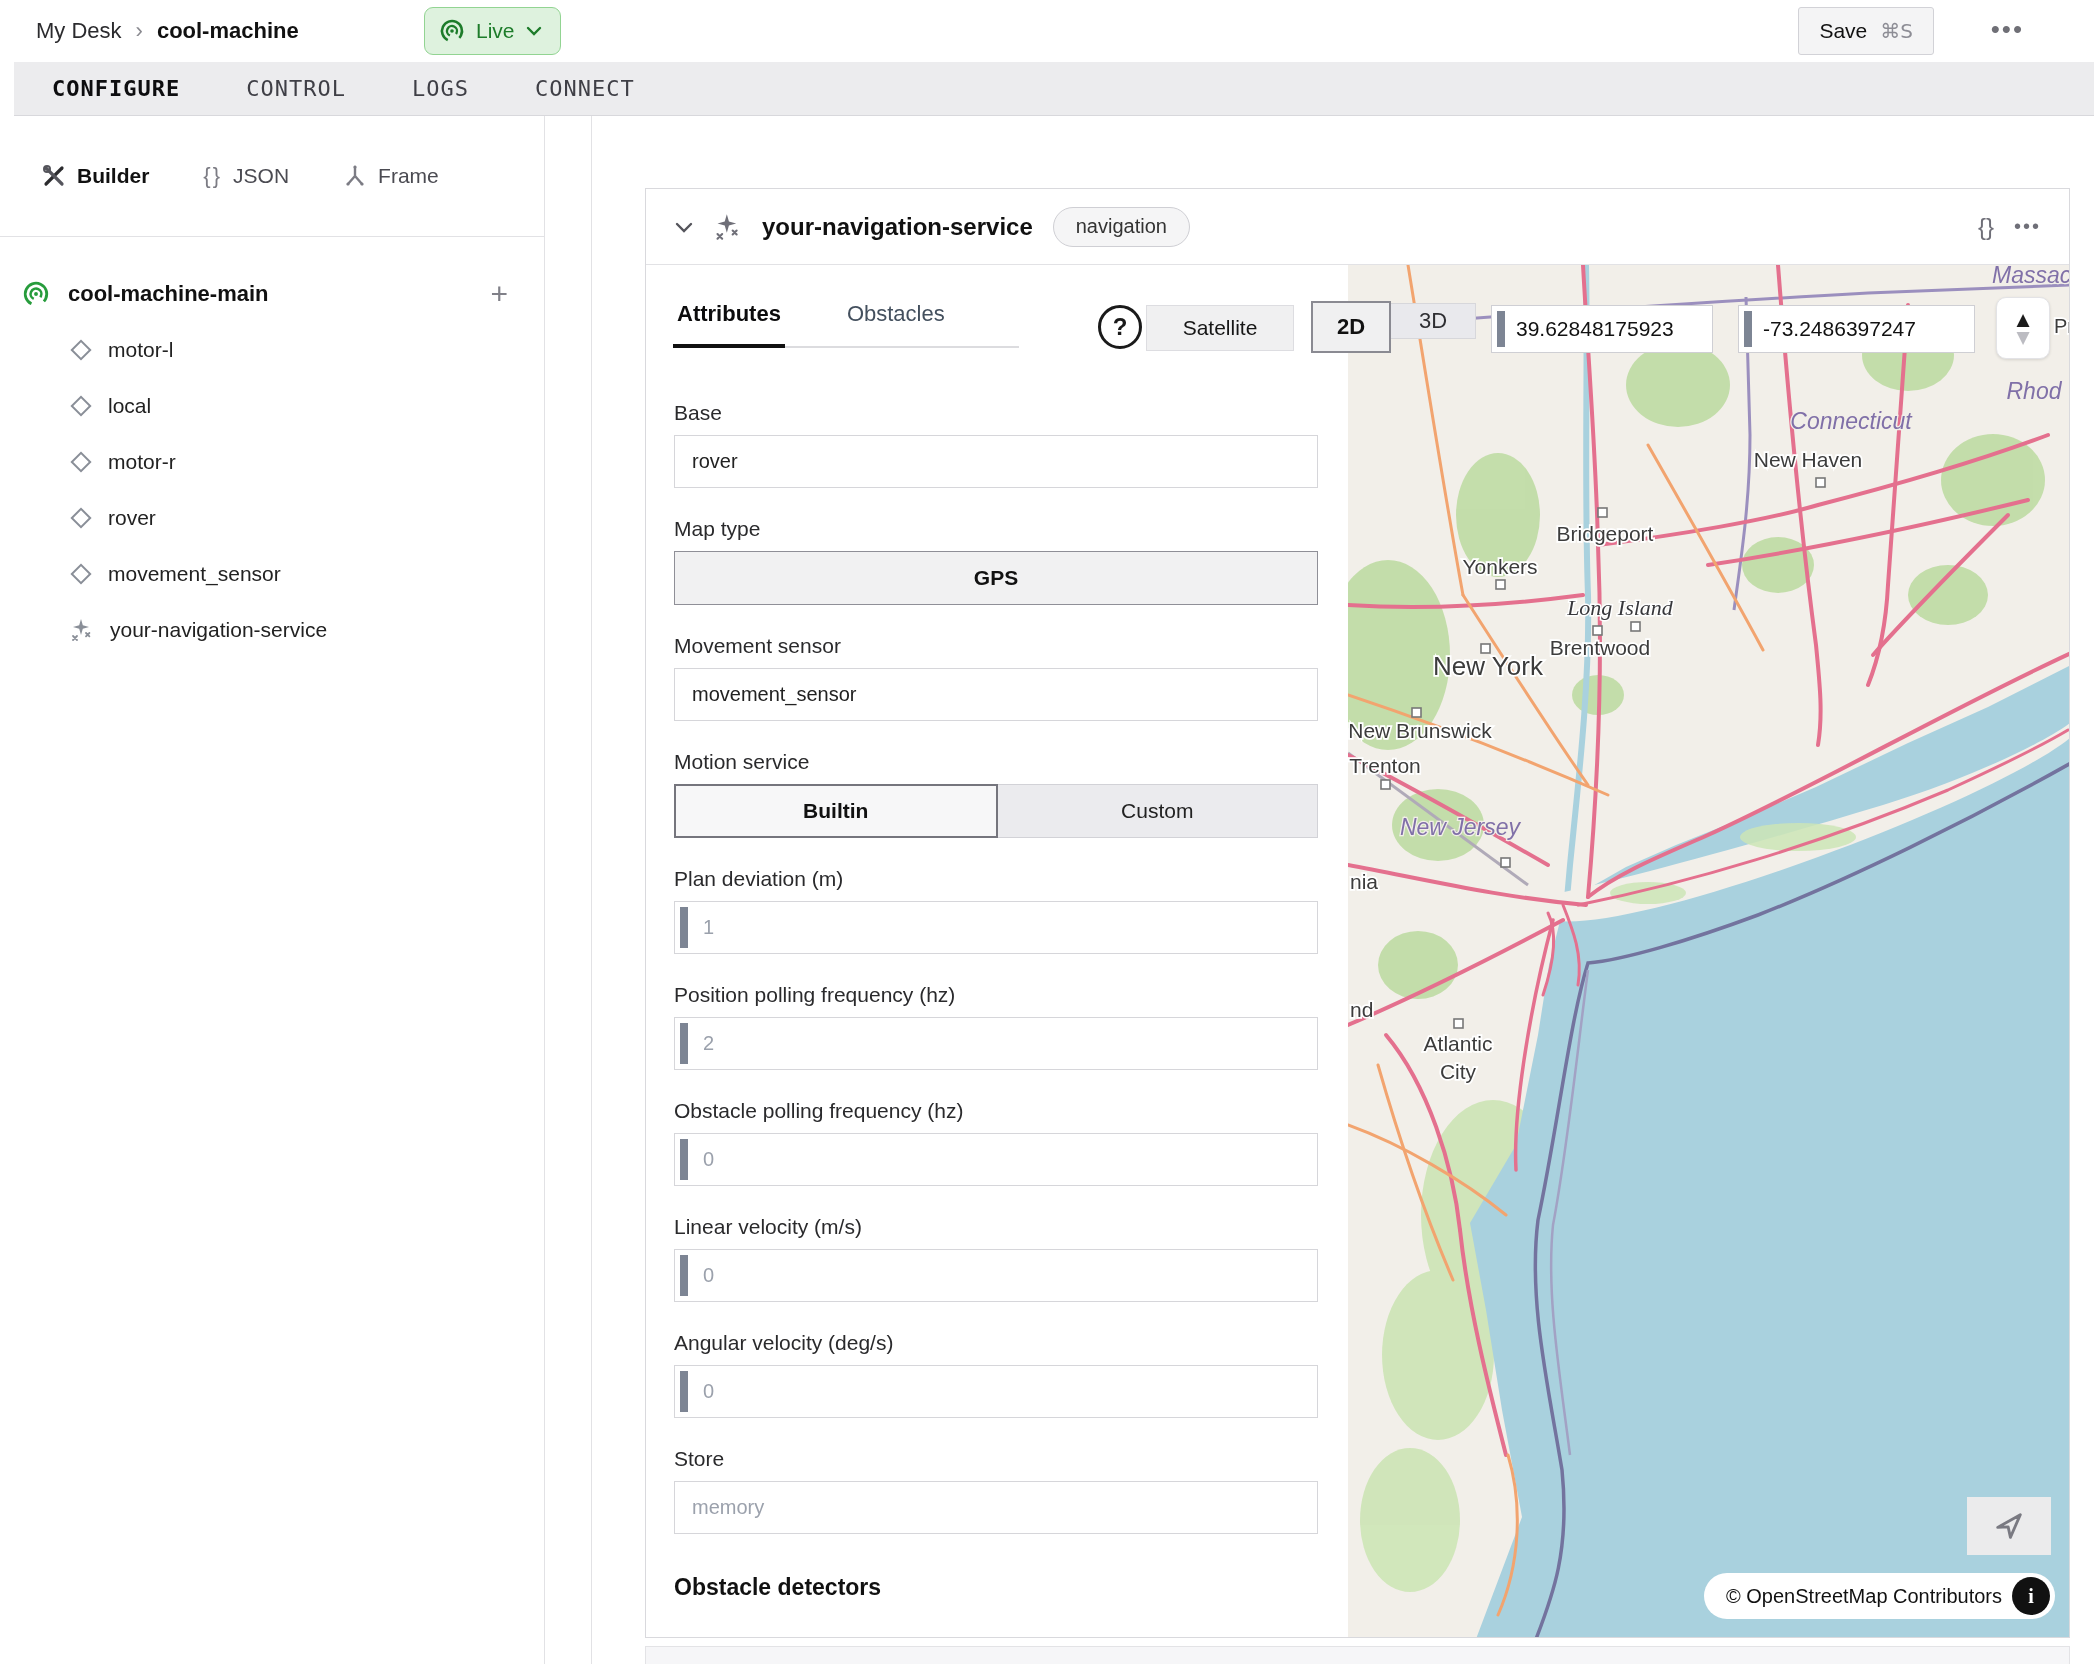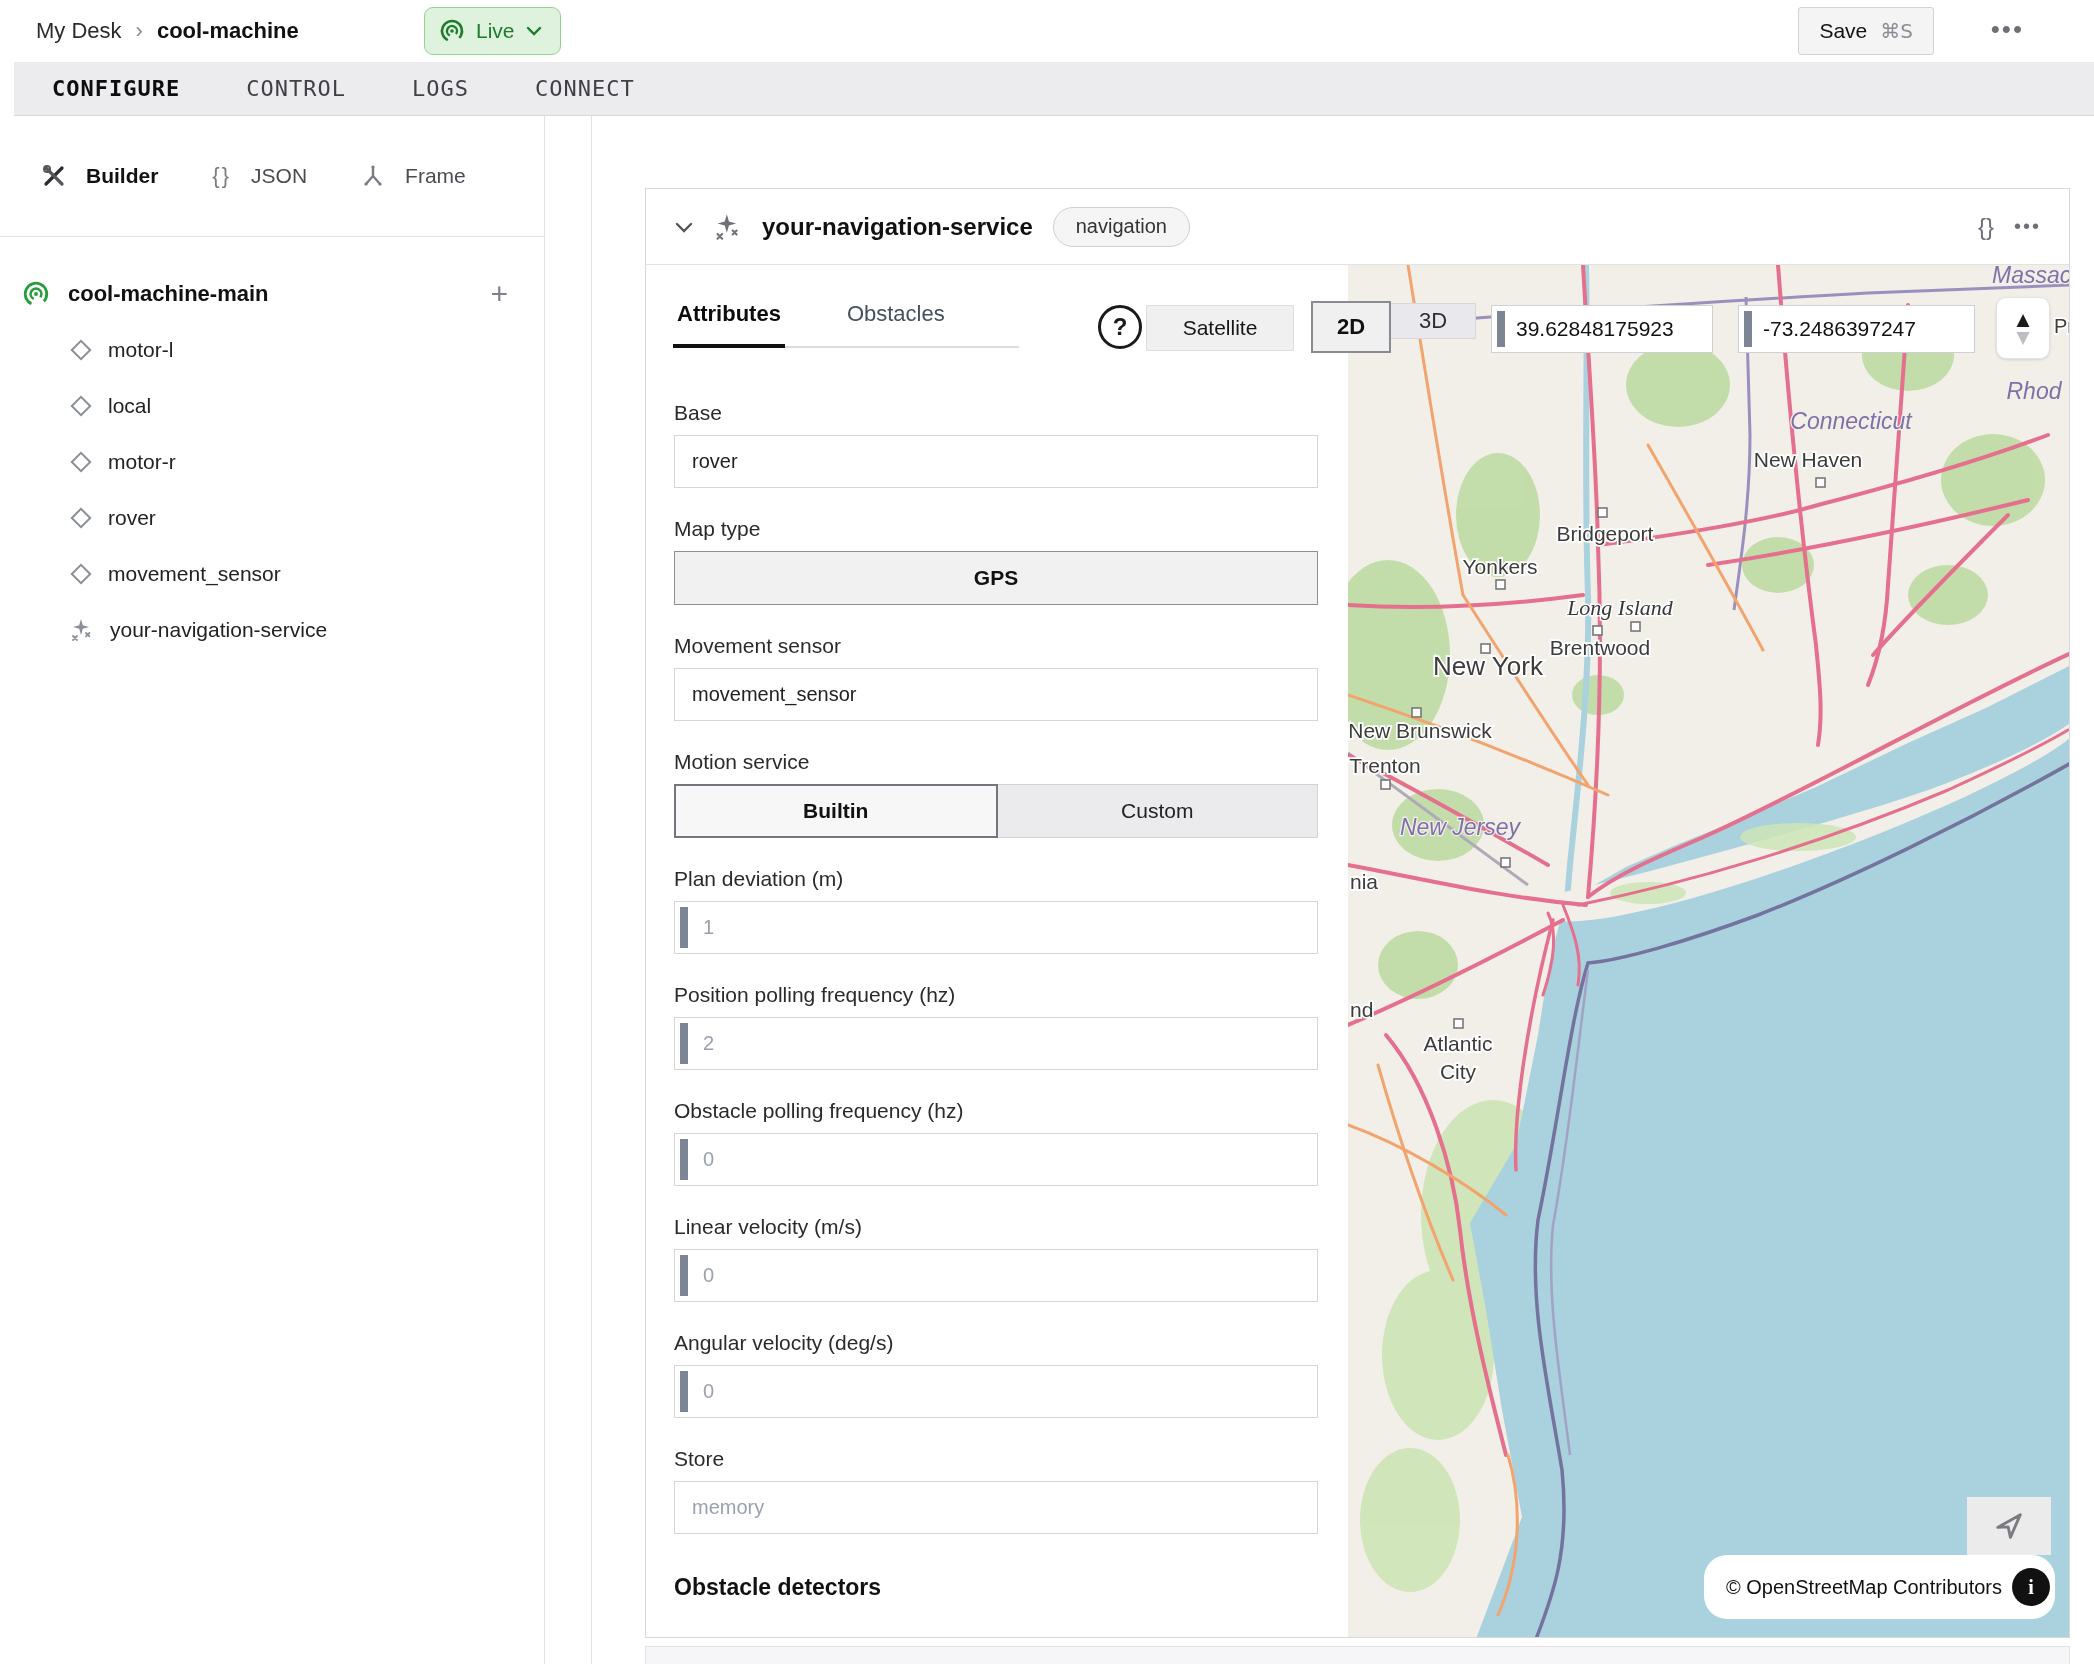--- a/index.html
+++ b/index.html
@@ -26,21 +26,21 @@
     border-bottom:1px solid #d8d8dc; display:flex; align-items:center; gap:66px; padding-left:38px;
     font-family:"DejaVu Sans Mono", monospace; font-size:22px; color:#3f3f46; letter-spacing:1px; }
   .navtab { cursor:pointer; }
   .navtab.active { font-weight:bold; color:#0d0d0f; }
 
   
   #sidebar { position:absolute; left:0; top:116px; width:545px; bottom:0; background:#fff; border-right:1px solid #e2e2e5; }
   #gutter { position:absolute; left:545px; top:116px; width:47px; bottom:0; background:#fff; border-right:1px solid #e2e2e5; }
   .view-tabs { position:absolute; left:0; top:0; width:100%; height:121px; border-bottom:1px solid #e2e2e5;
     display:flex; align-items:center; gap:54px; padding-left:42px; font-size:21px; color:#4b4b52; }
-  .view-tab { display:flex; align-items:center; gap:20px; cursor:pointer; }
+  .view-tab { display:flex; align-items:center; gap:11px; cursor:pointer; }
   .view-tab.active { font-weight:bold; color:#111; }
   .brace-glyph { font-size:22px; color:#7c7c84; letter-spacing:2px; }
   .tree { position:absolute; left:0; top:150px; width:100%; }
   .tree-root { display:flex; align-items:center; gap:18px; padding:0 36px 0 22px; height:56px; cursor:pointer; }
   .tree-root-label { font-weight:bold; font-size:22px; color:#111; flex:1; }
   .tree-add { color:#808088; font-size:30px; font-weight:300; cursor:pointer; }
   .tree-item { display:flex; align-items:center; gap:16px; padding-left:70px; height:56px; font-size:21px; color:#222; cursor:pointer; }
 
   
   #main { position:absolute; left:592px; top:116px; right:0; bottom:0; background:#fff; }
@@ -53,21 +53,21 @@
   .type-badge { height:40px; padding:0 22px; border:1px solid #cfcfd4; background:#f5f5f6; border-radius:20px;
     display:flex; align-items:center; font-size:20px; color:#333; }
   .hdr-spacer { flex:1; }
   .hdr-icon { color:#6f6f78; font-size:24px; cursor:pointer; }
 
   .card-body { position:absolute; left:0; top:76px; right:0; bottom:0; }
 
   
   #map-pane { position:absolute; left:702px; top:0; right:0; bottom:0; overflow:hidden; background:#f2efe9; cursor:grab; }
   #map-pane svg { display:block; }
-  .attribution { position:absolute; right:14px; bottom:18px; height:64px; background:#fff; border-radius:23px;
+  .attribution { position:absolute; right:14px; bottom:18px; height:46px; background:#fff; border-radius:23px;
     display:flex; align-items:center; gap:10px; padding:0 5px 0 22px; font-size:20px; color:#111; z-index:5; }
   .info-circle { width:38px; height:38px; border-radius:50%; background:#111; color:#fff; display:flex; align-items:center;
     justify-content:center; font-size:20px; font-weight:bold; font-family:"Liberation Serif", serif; cursor:pointer; }
   .locate-btn { position:absolute; right:18px; bottom:82px; width:84px; height:58px; background:#ebebec;
     display:flex; align-items:center; justify-content:center; z-index:5; cursor:pointer; }
 
   
   .subtabs { position:absolute; left:27px; top:36px; width:346px; display:flex; gap:58px;
     border-bottom:2px solid #dcdcdf; z-index:6; background:transparent; }
   .subtab { padding:0 4px 17px 4px; font-size:22px; color:#44505e; cursor:pointer; }

